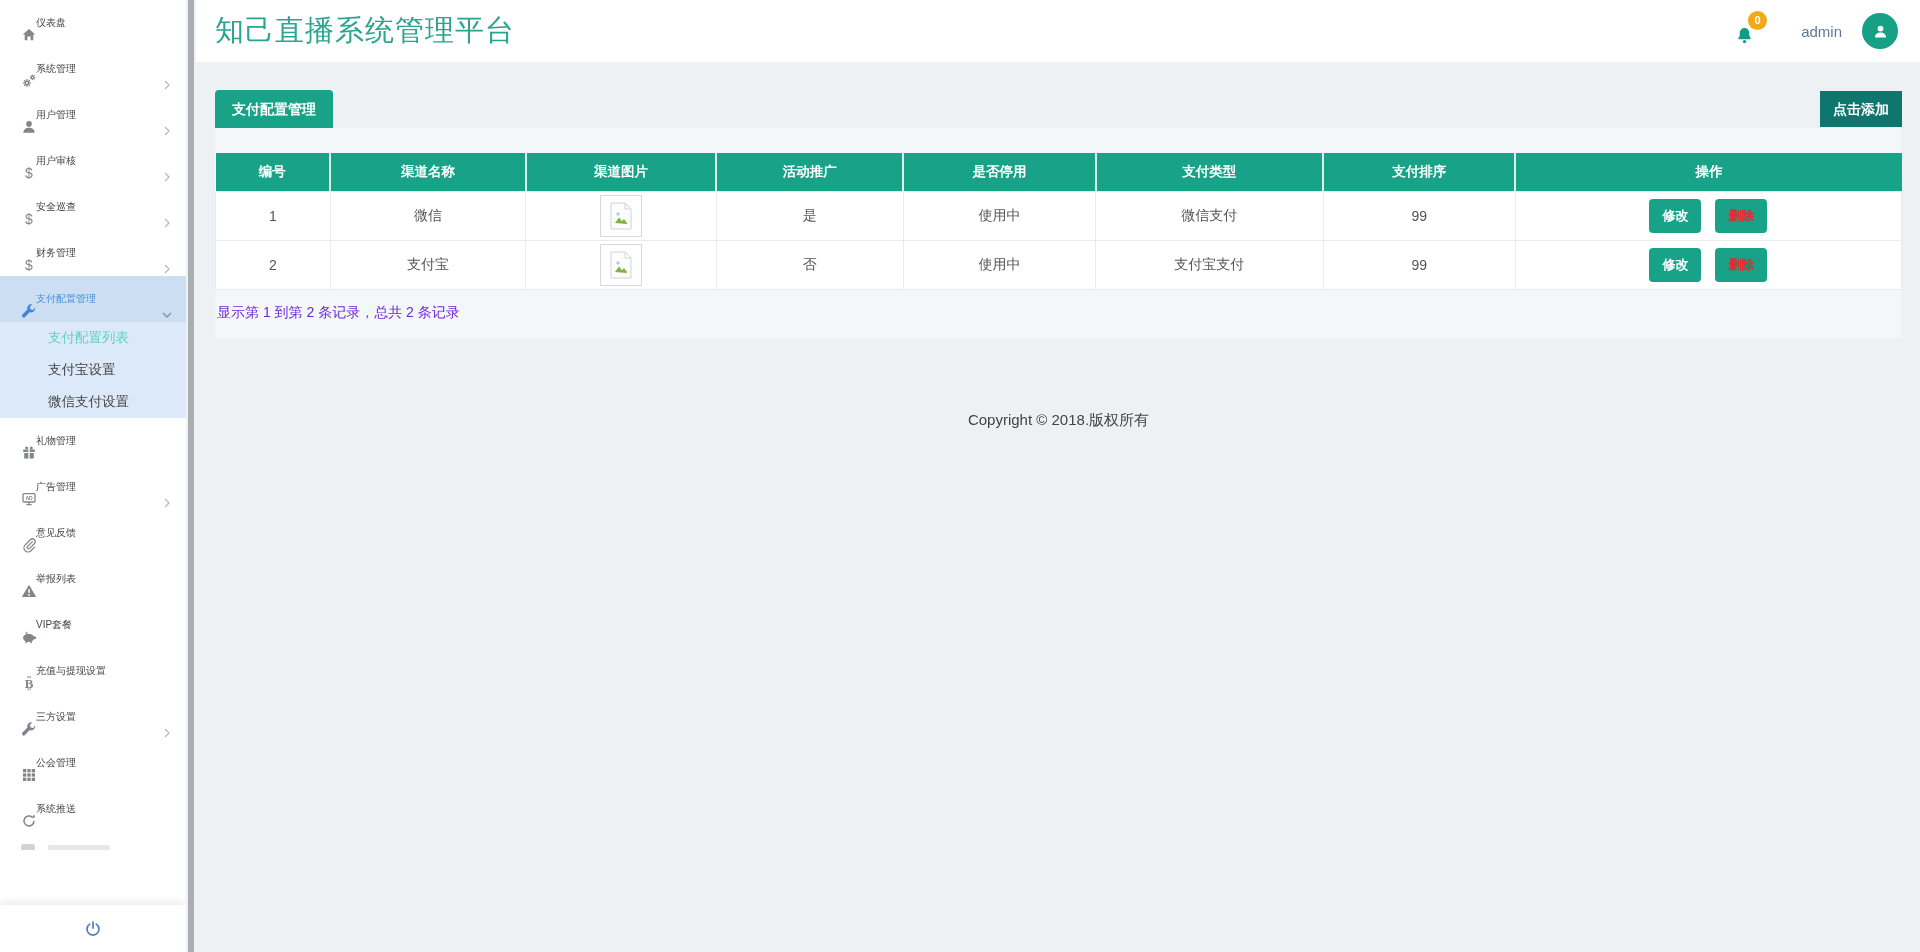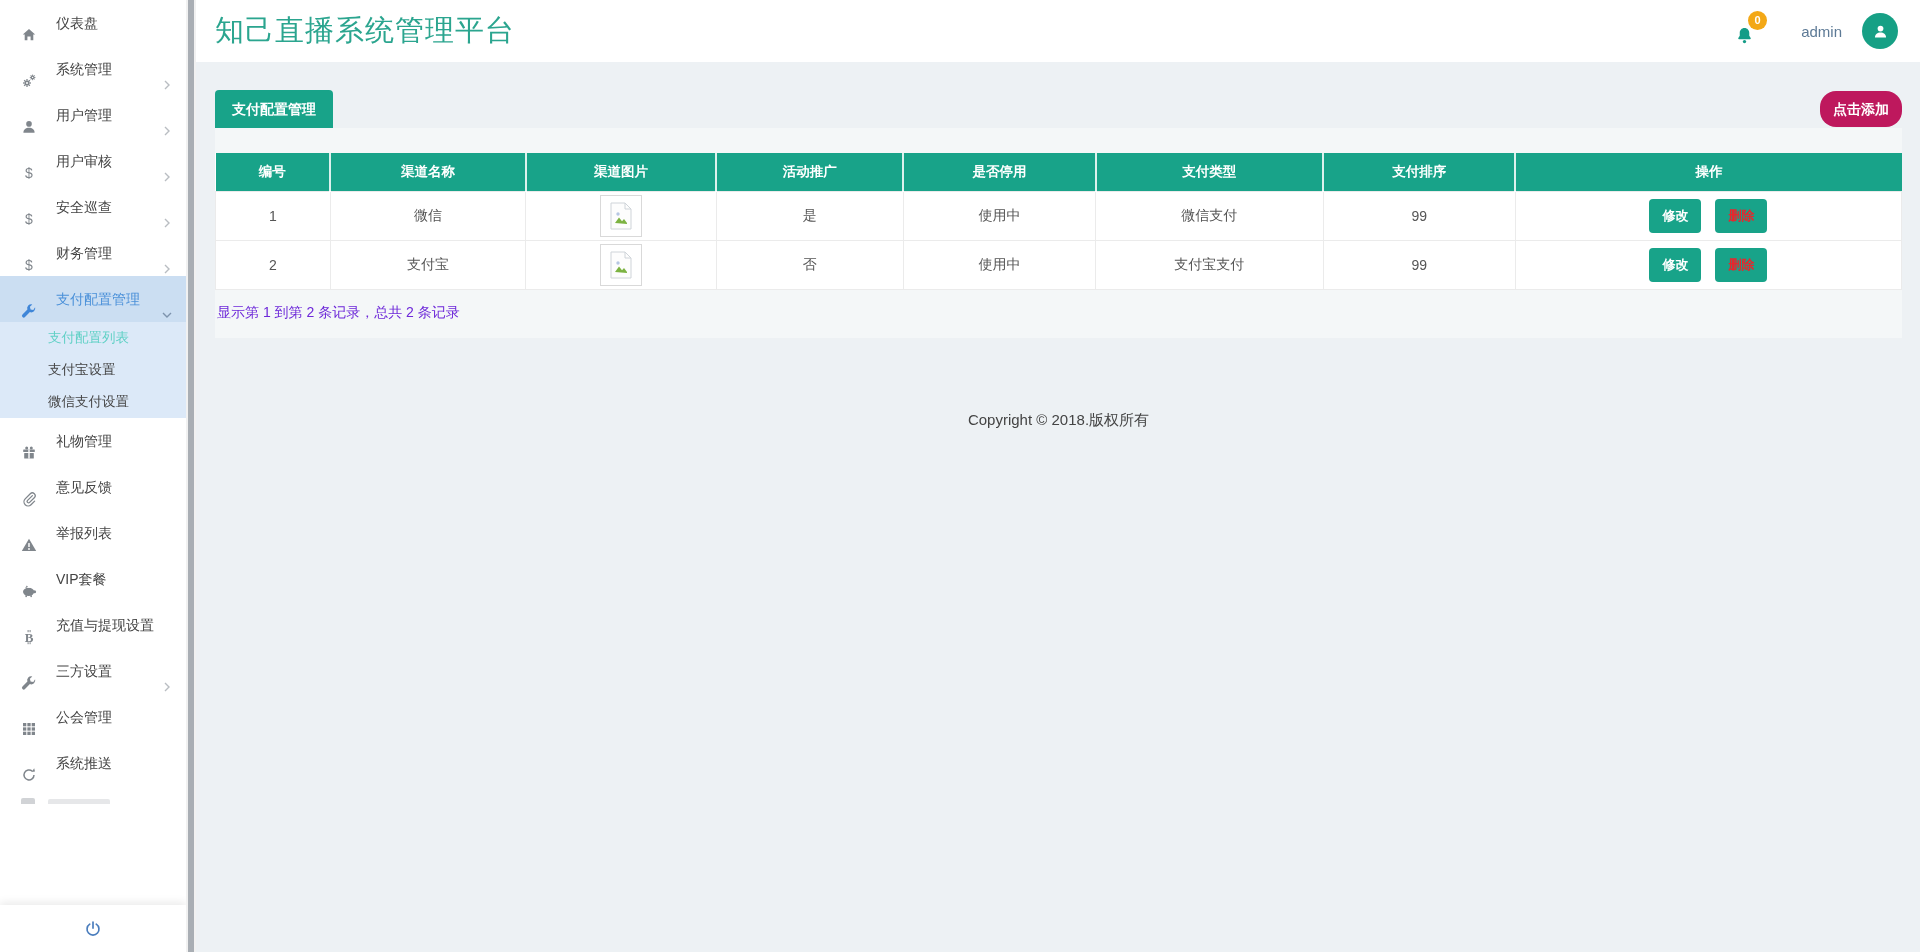--- a/index.html
+++ b/index.html
@@ -3,21 +3,21 @@
 <meta charset="utf-8">
 <style>
   * { box-sizing: border-box; margin: 0; padding: 0; }
   html,body { width:1920px; height:952px; overflow:hidden;
     font-family:"Liberation Sans","DejaVu Sans",sans-serif; background:#fff; }
 
   
   .sidebar { position:absolute; left:0; top:0; width:186px; height:952px; background:#fff; z-index:5; }
   .sb-item { position:relative; height:46px; line-height:46px; cursor:pointer; }
   .sb-item .icon { position:absolute; left:21px; top:15px; width:16px; height:16px; }
-  .sb-item .lbl { display:block; padding-left:56px; font-size:14px; color:#444; white-space:nowrap; }
+  .sb-item .lbl { display:block; padding-left:36px; font-size:10px; color:#444; white-space:nowrap; }
   .sb-item .arrow { position:absolute; right:13px; top:17px; width:12px; height:12px; }
   .sb-item.active { background:#cbdef2; }
   .sb-item.active .lbl { color:#4a90d9; }
   .submenu { background:#dce9f8; }
   .sb-sub { height:32px; line-height:32px; padding-left:48px; font-size:13.5px; color:#444; cursor:pointer; white-space:nowrap; }
   .sb-sub.active { color:#5fd0c5; }
   .sb-clipped { position:relative; height:18px; overflow:hidden; opacity:.45; }
   .sb-clipped .frag { position:absolute; left:21px; top:12px; width:14px; height:10px; background:#9aa0a6; border-radius:2px; }
   .sb-clipped .frag2 { position:absolute; left:48px; top:13px; width:62px; height:8px; background:#c8cccf; border-radius:2px; }
   .sb-footer { position:absolute; left:0; bottom:0; width:186px; height:47px; background:#fff;
@@ -37,22 +37,22 @@
   .badge { position:absolute; left:13px; top:0px; min-width:19px; height:19px; border-radius:50%;
     background:#f3a816; color:#fff; font-size:11px; font-weight:bold; text-align:center; line-height:19px; }
   .admin-name { margin:0 20px 0 26px; font-size:15px; color:#5d7a96; cursor:pointer; }
   .avatar { width:36px; height:36px; border-radius:50%; background:#16a085; display:flex; align-items:center; justify-content:center; cursor:pointer; }
 
   
   .content { position:absolute; left:196px; top:62px; right:0; bottom:0; background:#edf1f4; padding:28px 18px 0 19px; }
   .toolbar-row { position:relative; height:38px; }
   .tab-btn { display:inline-block; height:38px; line-height:38px; padding:0 17px; background:#18a389; color:#fff;
     font-size:14px; font-weight:bold; border:none; border-radius:4px 4px 0 0; cursor:pointer; }
-  .add-btn { position:absolute; right:0; top:1px; height:36px; line-height:36px; padding:0 13px; background:#be185d;
-    color:#fff; font-size:14px; font-weight:bold; border:none; border-radius:16px; cursor:pointer; }
+  .add-btn { position:absolute; right:0; top:1px; height:36px; line-height:36px; padding:0 13px; background:#0f766e;
+    color:#fff; font-size:14px; font-weight:bold; border:none; border-radius:0; cursor:pointer; }
 
   .panel { background:#f4f7f8; padding:25px 0 16px 0; }
   table.cfg { width:100%; border-collapse:collapse; background:#fff; }
   table.cfg th { background:#18a389; color:#fff; font-size:13.5px; font-weight:bold; height:38px; text-align:center;
     border-right:2px solid rgba(255,255,255,.85); }
   table.cfg th:last-child { border-right:none; }
   table.cfg td { height:49px; text-align:center; font-size:14px; color:#555; background:#fff;
     border:1px solid #ebebeb; }
   .thumb-box { display:inline-flex; width:42px; height:42px; border:1px solid #d9d9d9; background:#fff;
     align-items:center; justify-content:center; vertical-align:middle; }
@@ -189,20 +189,35 @@
         <circle cx="5.7" cy="3.1" r="1.5"></circle>
           <circle cx="10.3" cy="3.1" r="1.5"></circle>
         <rect x="2.2" y="4.4" width="11.6" height="2.7" rx="0.5"></rect>
         <rect x="3.2" y="8" width="9.6" height="5.6" rx="0.5"></rect>
         <rect x="7.3" y="4.4" width="1.4" height="9.2" fill="#fff"></rect>
       </svg>
     </span>
     <span class="lbl">礼物管理</span>
   </div>
 
+  <div class="sb-item">
+    <span class="icon">
+      <svg width="16" height="16" viewBox="0 0 16 16">
+        <rect x="2" y="2.6" width="12" height="8.4" rx="1" fill="none" stroke="#80868c" stroke-width="1.3"></rect>
+        <text x="8" y="9" text-anchor="middle" font-size="5" font-weight="bold" fill="#80868c" font-family="Liberation Sans, sans-serif">AD</text>
+        <path d="M8 11v2.3M5.4 13.6h5.2" stroke="#80868c" stroke-width="1.2" fill="none"></path>
+      </svg>
+    </span>
+    <span class="lbl">广告管理</span>
+    <span class="arrow">
+      <svg width="12" height="12" viewBox="0 0 12 12" fill="none" stroke="#b9bdc2" stroke-width="1.4">
+          <path d="M4 2l4 4-4 4"></path>
+        </svg>
+    </span>
+  </div>
 
   <div class="sb-item">
     <span class="icon">
       <svg width="16" height="16" viewBox="0 0 16 16" fill="none" stroke="#80868c" stroke-width="1.3" stroke-linecap="round">
           <path d="M11.4 4.6 6.6 9.4a1.4 1.4 0 0 0 2 2l4.7-4.7a2.8 2.8 0 0 0-4-4L4.2 7.9a4.1 4.1 0 0 0 5.8 5.8l3.6-3.6"></path>
         </svg>
     </span>
     <span class="lbl">意见反馈</span>
   </div>
 

